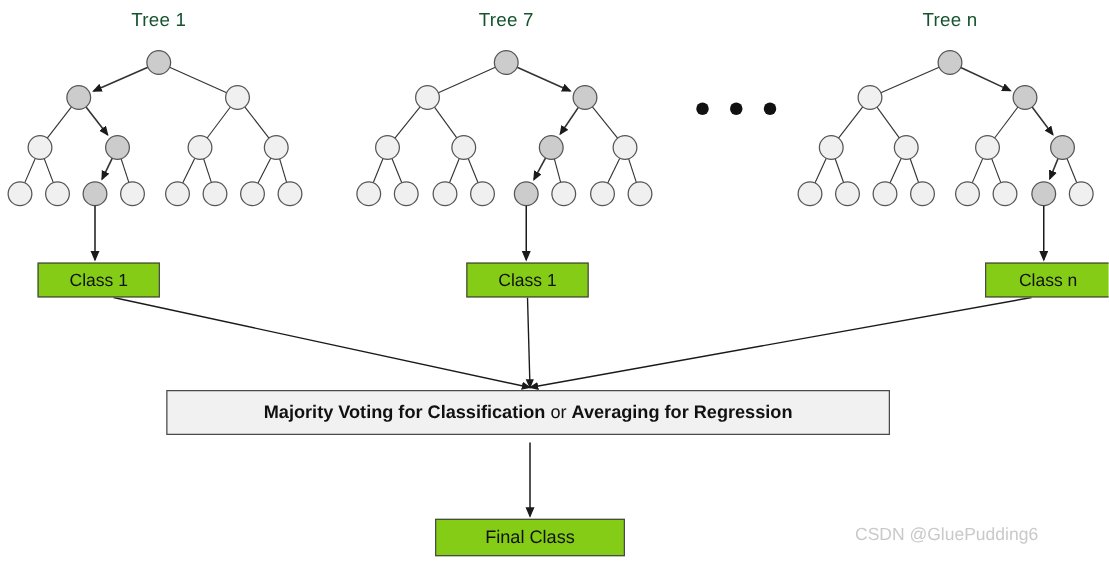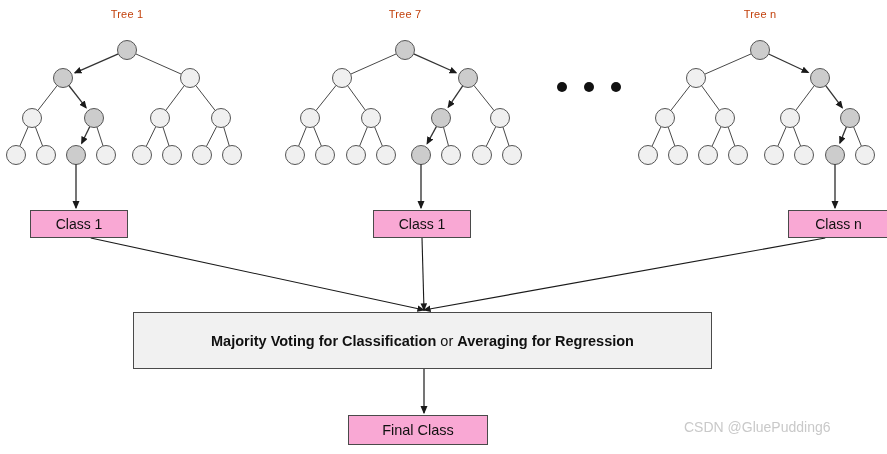--- a/index.html
+++ b/index.html
@@ -19,45 +19,45 @@
   }
   #diagram-svg {
     position: absolute;
     left: 0;
     top: 0;
     width: 887px;
     height: 454px;
   }
   .tree-title {
     position: absolute;
-    font-size: 11px;
-    color: #c2410c;
+    font-size: 15px;
+    color: #14532d;
     white-space: nowrap;
     transform: translateX(-50%);
     letter-spacing: 0.2px;
   }
   .box {
     position: absolute;
     box-sizing: border-box;
-    background: #f9a8d4;
+    background: #84cc16;
     border: 1.4px solid #4a4a4a;
     display: flex;
     align-items: center;
     justify-content: center;
     color: #111111;
     white-space: nowrap;
   }
   .class-box {
     font-size: 14px;
     height: 28px;
   }
   .vote-box {
     background: #f1f1f1;
     font-size: 14.5px;
-    height: 57px;
+    height: 36px;
   }
   .vote-box .strong { font-weight: bold; }
   .vote-box .plain  { font-weight: normal; padding: 0 4px; }
   .final-box {
     font-size: 14.5px;
     height: 30px;
   }
   .watermark {
     position: absolute;
     font-size: 14px;
@@ -197,17 +197,17 @@
   <div class="box class-box" style="left:30px; top:210px; width:98px;">Class 1</div>
   <div class="box class-box" style="left:373px; top:210px; width:98px;">Class 1</div>
   <div class="box class-box" style="left:788px; top:210px; width:101px;">Class n</div>
 
   <div class="box vote-box" style="left:133px; top:312px; width:579px;">
     <span class="strong">Majority Voting for Classification</span>
     <span class="plain">or</span>
     <span class="strong">Averaging for Regression</span>
   </div>
 
-  <div class="box final-box" style="left:348px; top:415px; width:140px;">Final Class</div>
+  <div class="box final-box" style="left:348px; top:415px; width:152px;">Final Class</div>
 
   <div class="watermark" style="left:684px; top:419px;">CSDN @GluePudding6</div>
 
 </div>
 
 </body></html>

